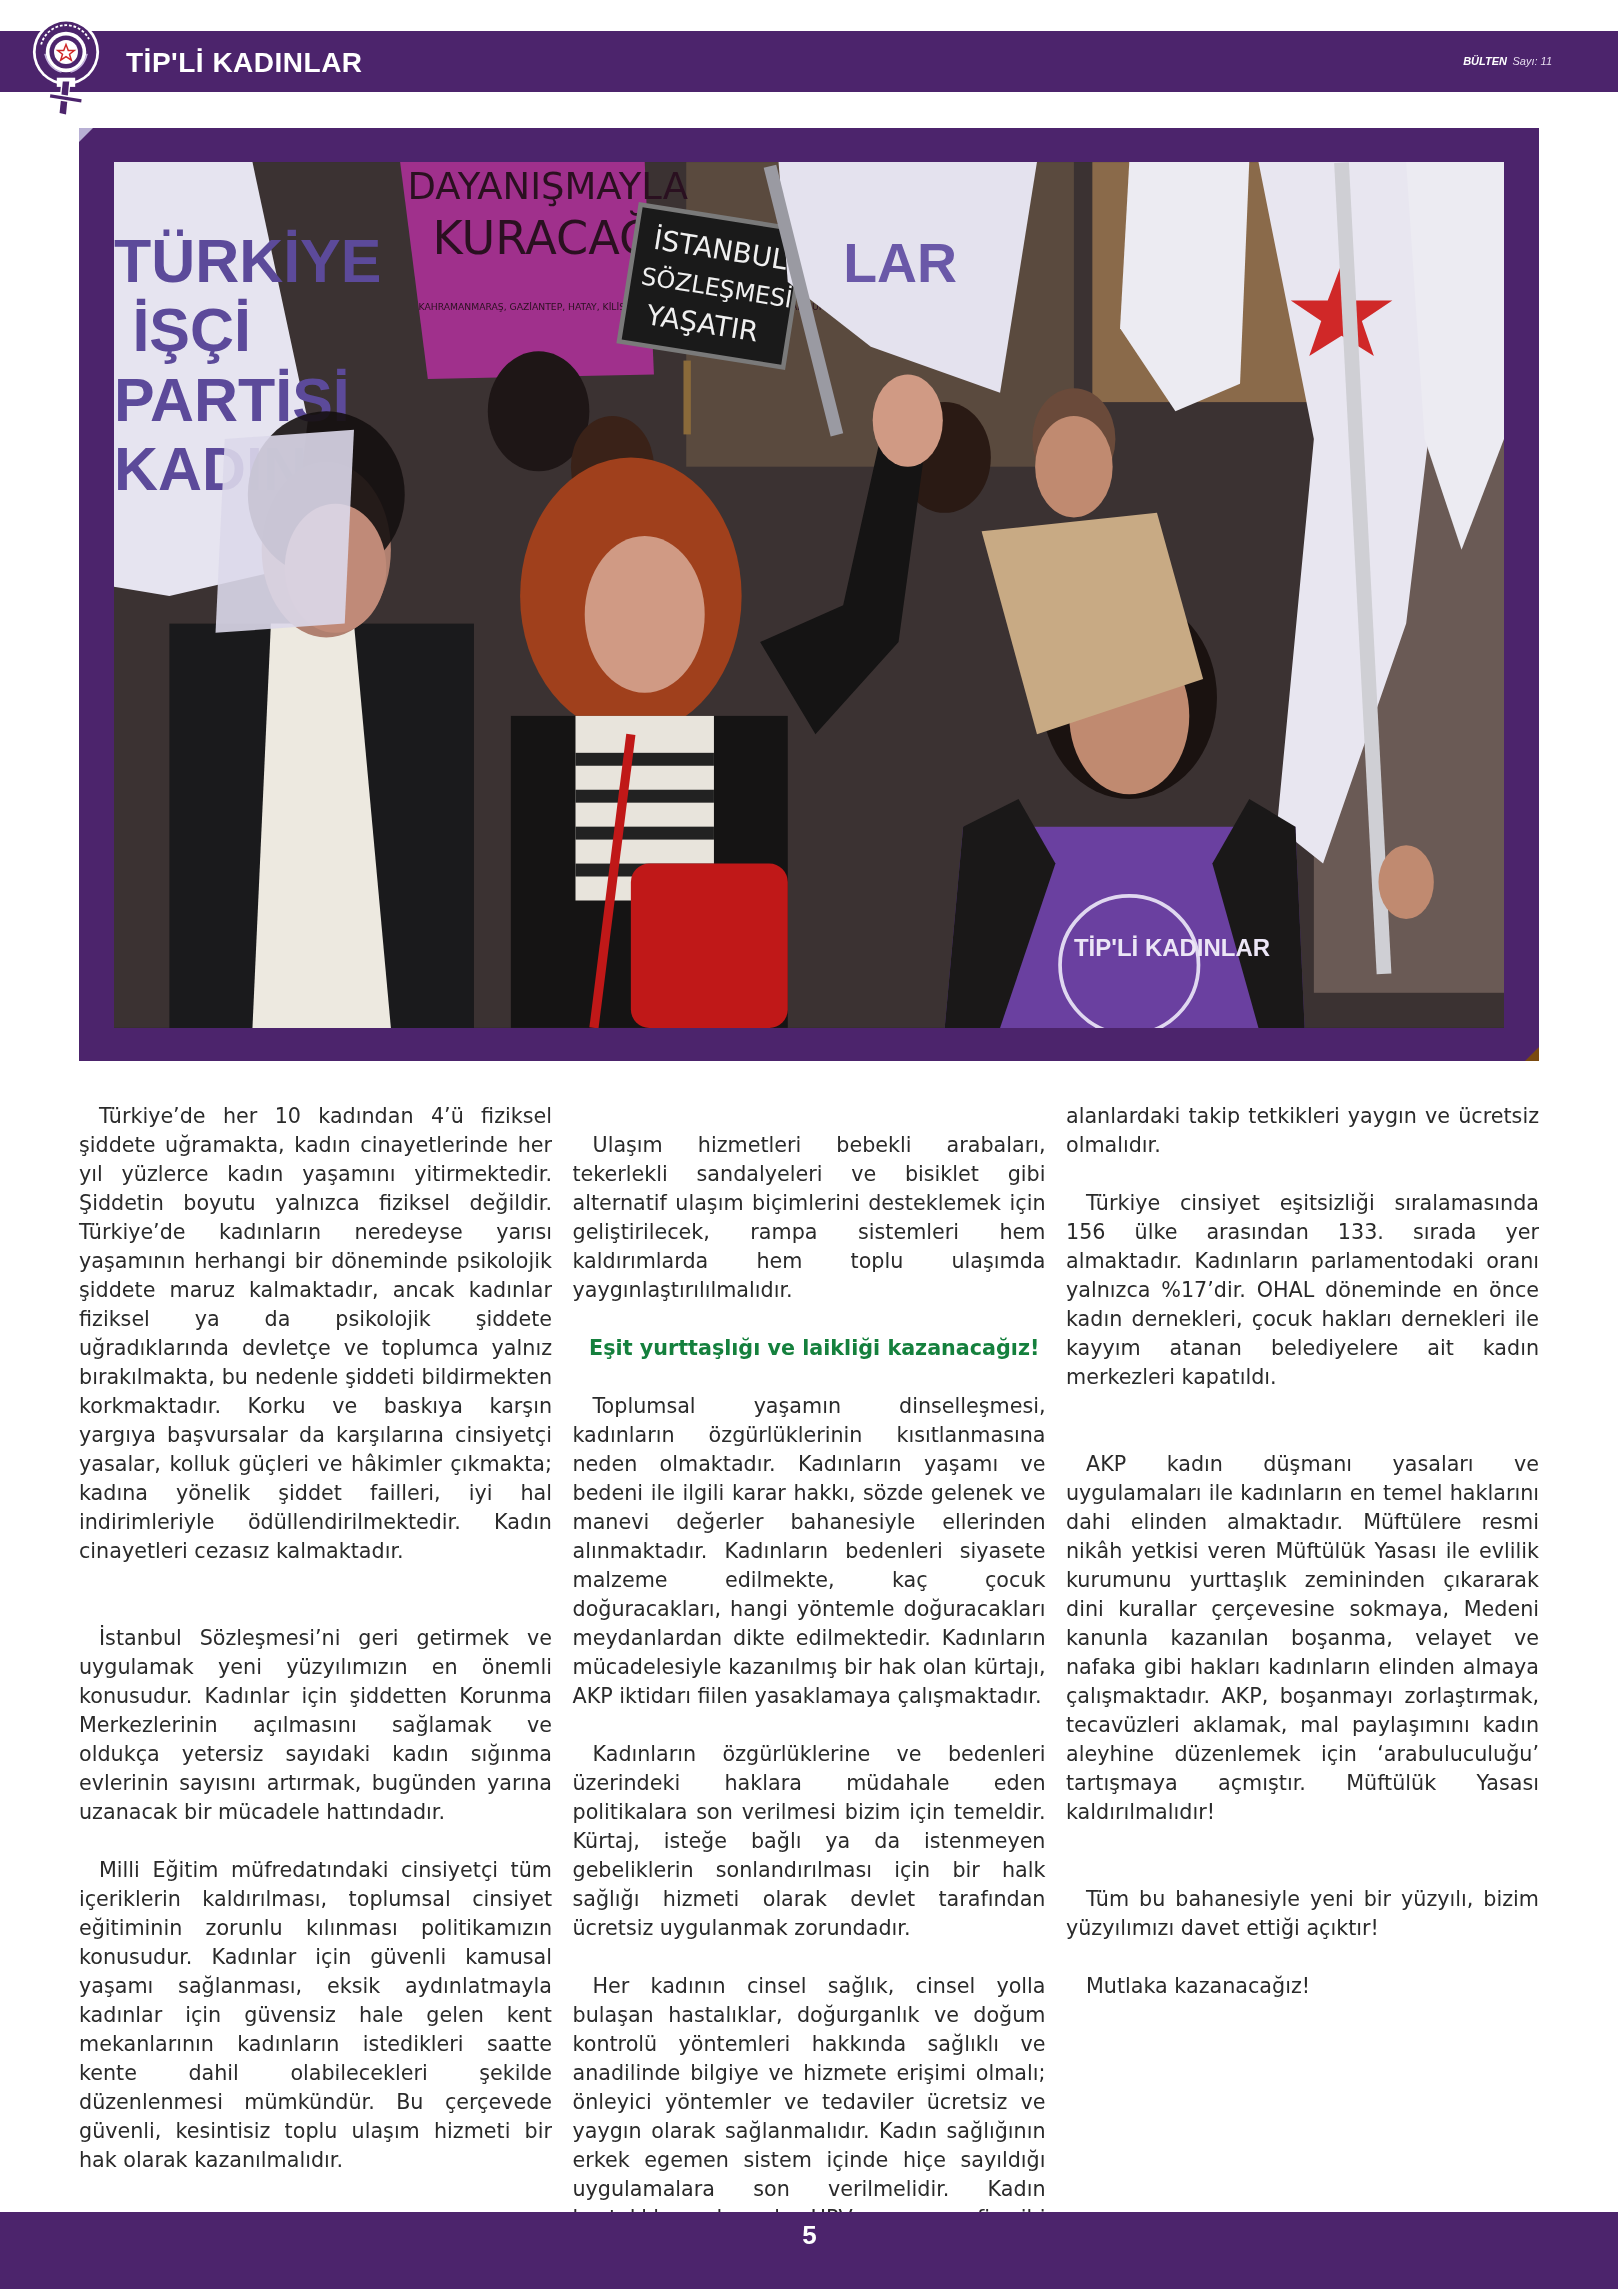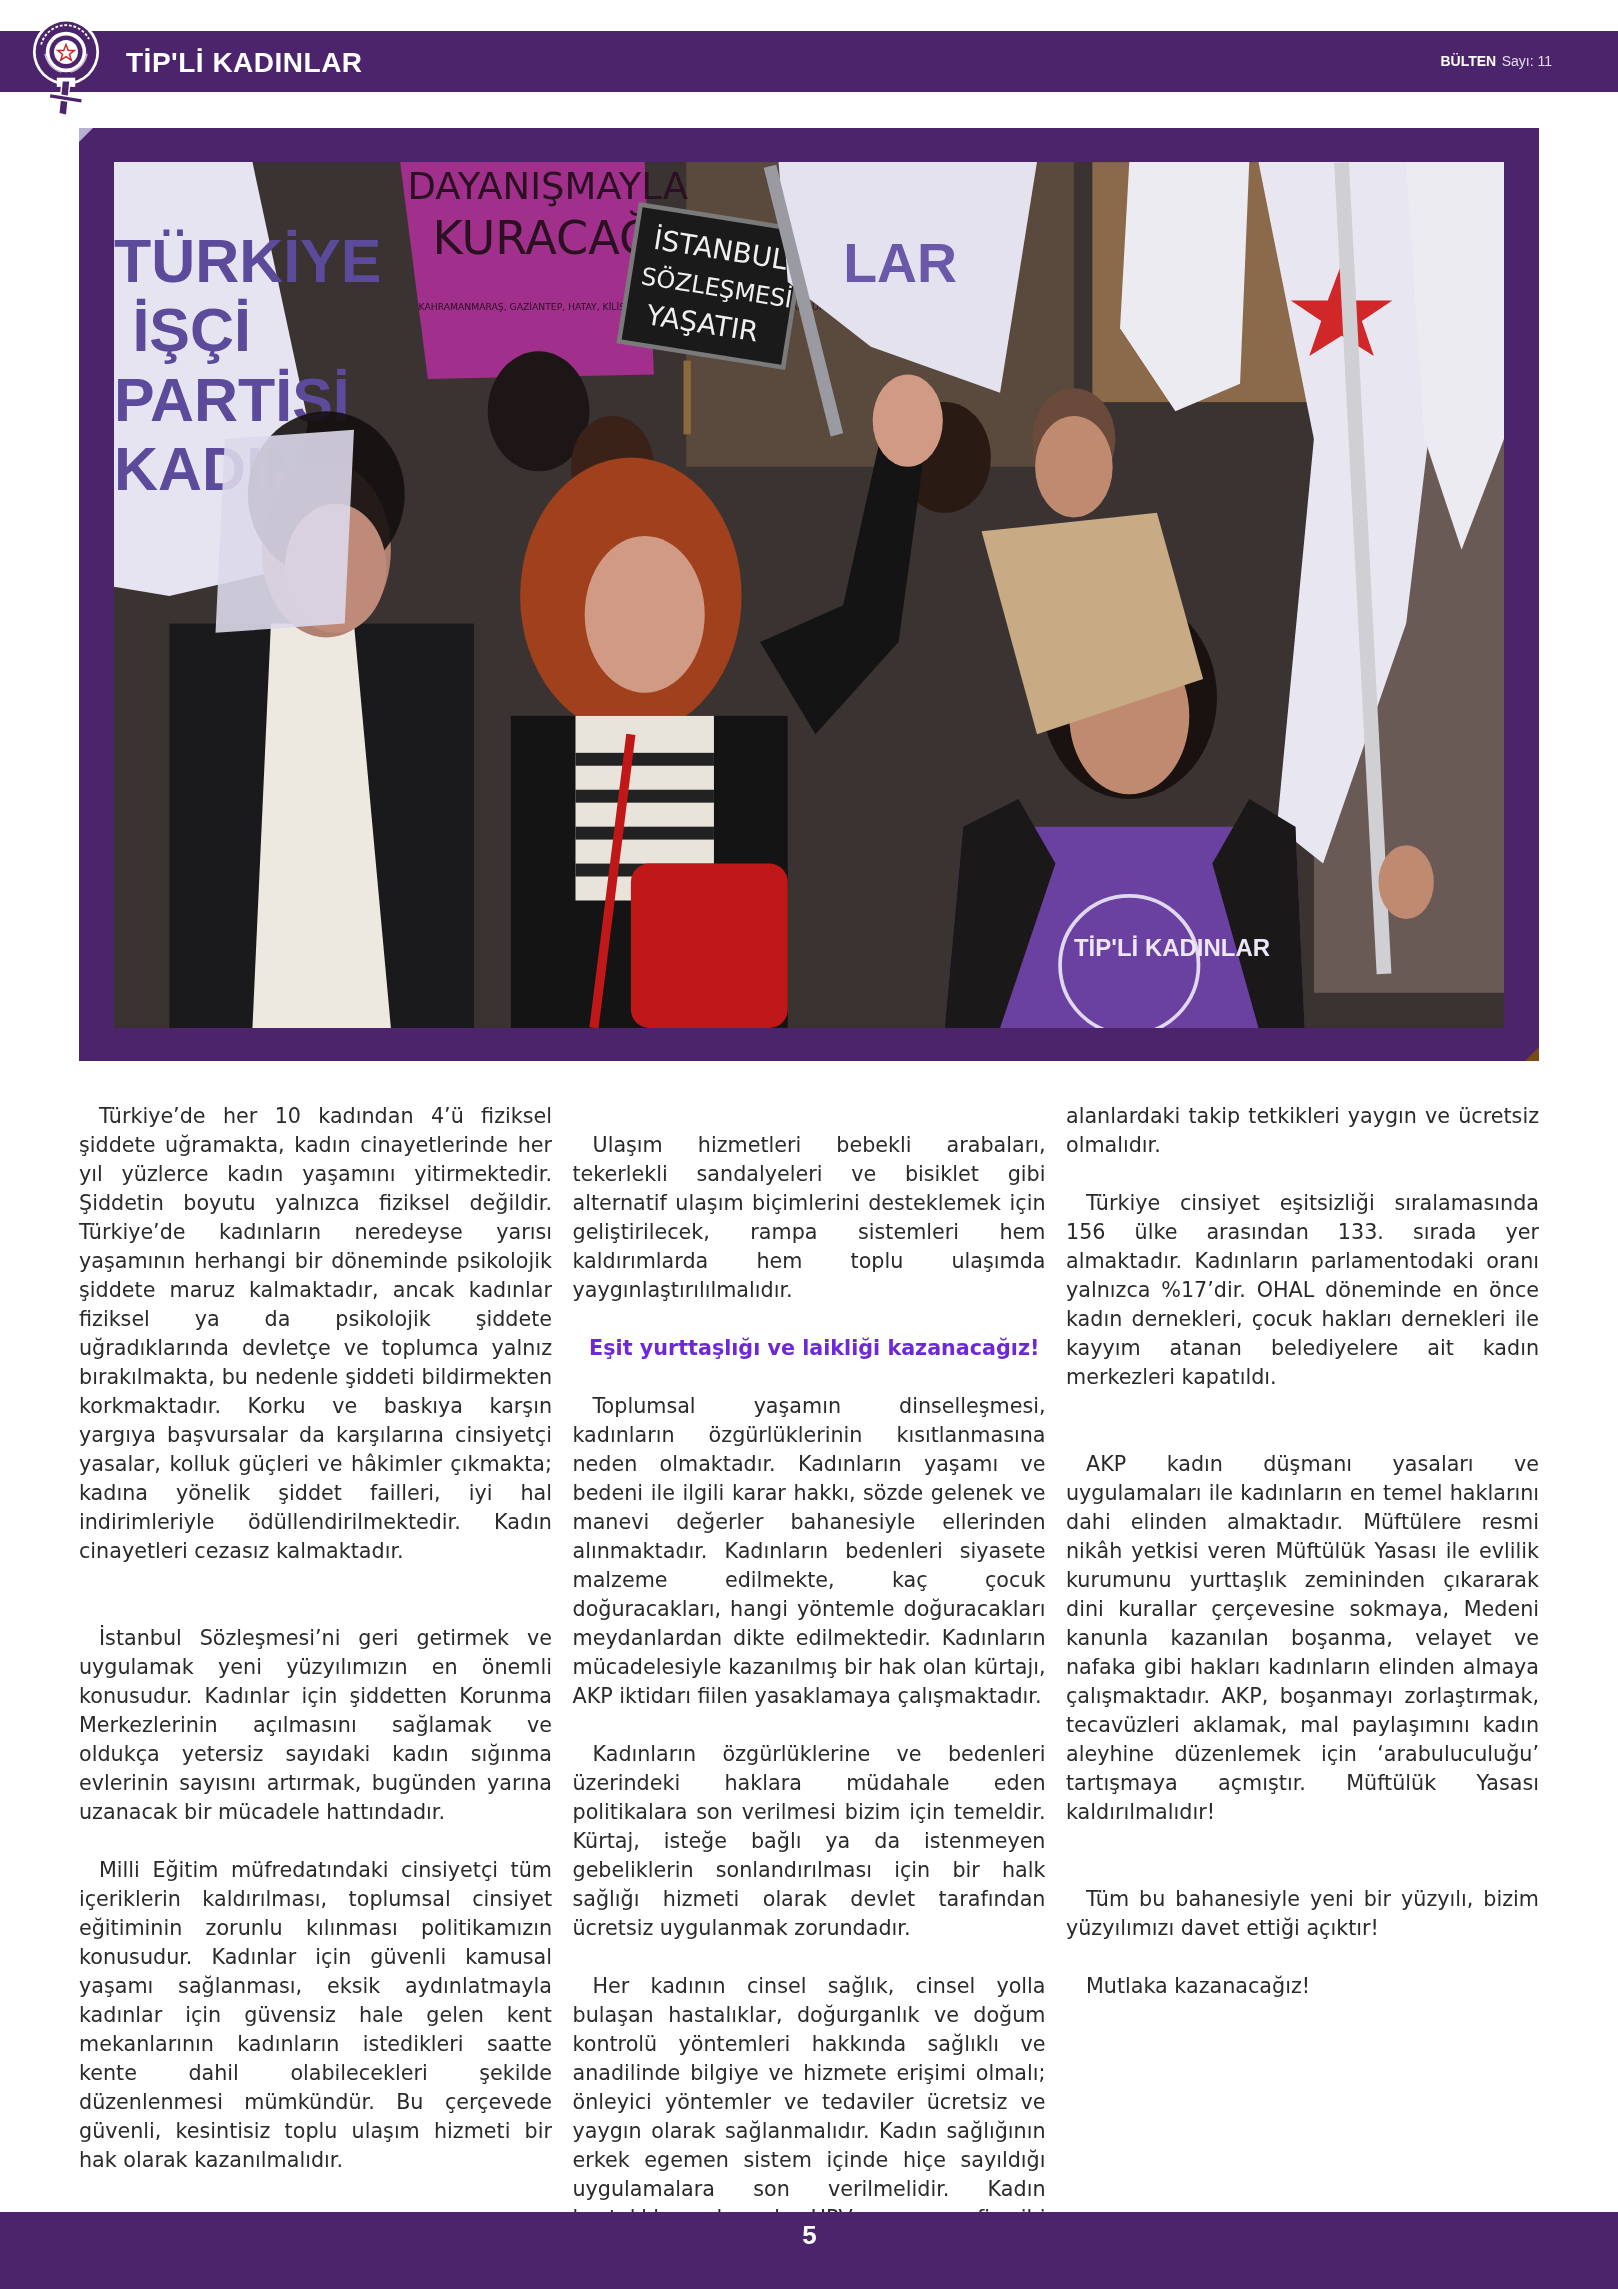--- a/index.html
+++ b/index.html
@@ -14,21 +14,21 @@
   .logo {
     position: absolute; left: 28px; top: 16.6px; width: 76px; height: 103px; z-index: 3;
   }
   .brand-title {
     position: absolute; left: 126px; top: 31px; height: 61px; line-height: 63px;
     color: #ffffff; font-family: "Liberation Sans", sans-serif; font-weight: bold;
     font-size: 28px; letter-spacing: 0.5px;
   }
   .issue {
     position: absolute; right: 67px; top: 31px; height: 61px; line-height: 61px;
-    color: #ffffff; font-family: "Liberation Sans", sans-serif; font-size: 14px;
+    color: #ffffff; font-family: "Liberation Sans", sans-serif; font-size: 11px; font-style: italic;
   }
   .issue .bulten { font-weight: bold; margin-right: 5.5px; }
   .issue .sayi { color: #e6dcef; }
 
   
   .photo-frame {
     position: absolute; left: 79px; top: 128px; width: 1460px; height: 933px;
     background: #4c246c;
   }
   .photo-frame .corner-tl {
@@ -48,21 +48,21 @@
 
   
   .columns {
     position: absolute; left: 79px; top: 1085px; width: 1460px; height: 1080px;
     display: flex; justify-content: space-between;
   }
   .col { width: 473px; font-size: 20.7px; line-height: 29px; color: #2a2a2a; text-align: justify; margin-top: 17px; }
   .col p { text-indent: 20px; }
   .col p.noindent { text-indent: 0; }
   .col .gap { height: 29px; }
-  .col h3 { font-size: 20.7px; line-height: 29px; font-weight: bold; color: #6d28d9; text-indent: 16.6px; text-align: left; }
+  .col h3 { font-size: 20.7px; line-height: 29px; font-weight: bold; color: #15803d; text-indent: 16.6px; text-align: left; }
 
   
   .footer-bar {
     position: absolute; left: 0; top: 2212px; width: 1619px; height: 78px;
     background: #4c246c;
   }
   .page-number {
     position: absolute; left: 0; width: 1619px; top: 2217px; text-align: center;
     color: #ffffff; font-family: "Liberation Sans", sans-serif; font-weight: bold; font-size: 26px; line-height: 37px;
   }

